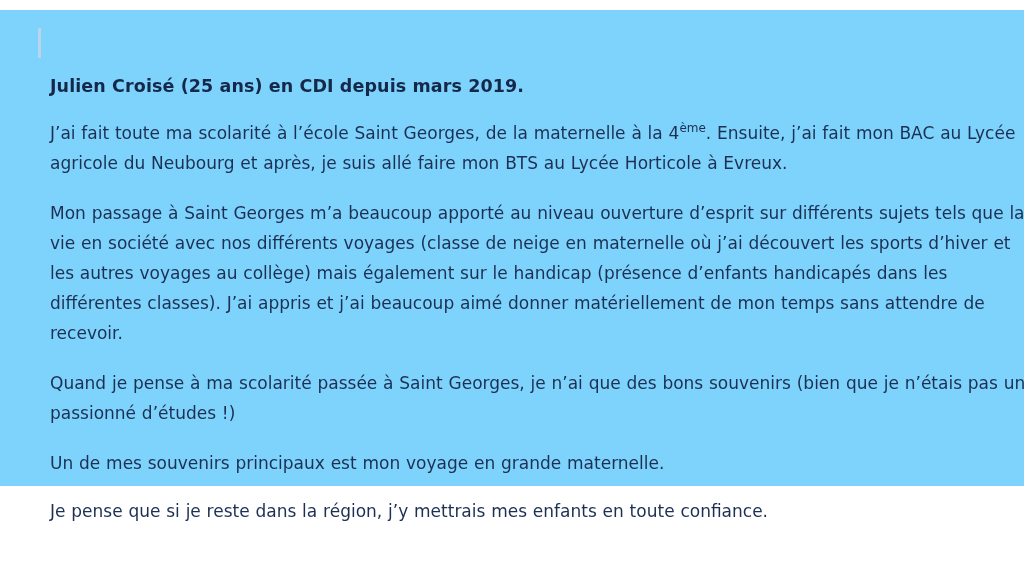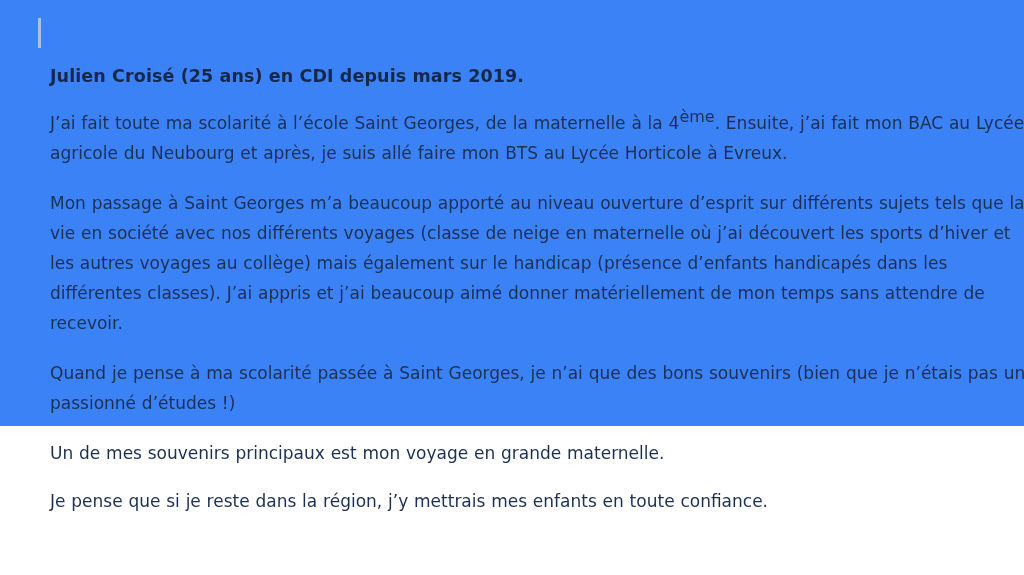--- a/index.html
+++ b/index.html
@@ -10,22 +10,23 @@
     width: 1024px;
     height: 575px;
     background: #ffffff;
     font-family: "DejaVu Sans", sans-serif;
     color: #1b2a4a;
     overflow: hidden;
   }
   .page {
     position: relative;
     width: 1024px;
-    height: 426px;
-    background: #3b82f6;
+    height: 476px;
+    background: #7dd3fc;
+    margin-top: 10px;
   }
   
   .scan-mark {
     position: absolute;
     left: 38px;
     top: 18px;
     width: 3px;
     height: 30px;
     background: #cfd6e6;
     opacity: 0.75;
@@ -50,21 +51,21 @@
     color: #1d3054;
     margin: 0 0 20px 0;
     width: 990px;
     white-space: pre-wrap;
     word-spacing: 0.4px;
   }
   .para.tight {
     margin-bottom: 18px;
   }
   sup {
-    font-size: 16px;
+    font-size: 12px;
     vertical-align: super;
     line-height: 0;
   }
 </style>
 </head>
 <body>
 
 <div class="page">
 
   <div class="scan-mark"></div>

